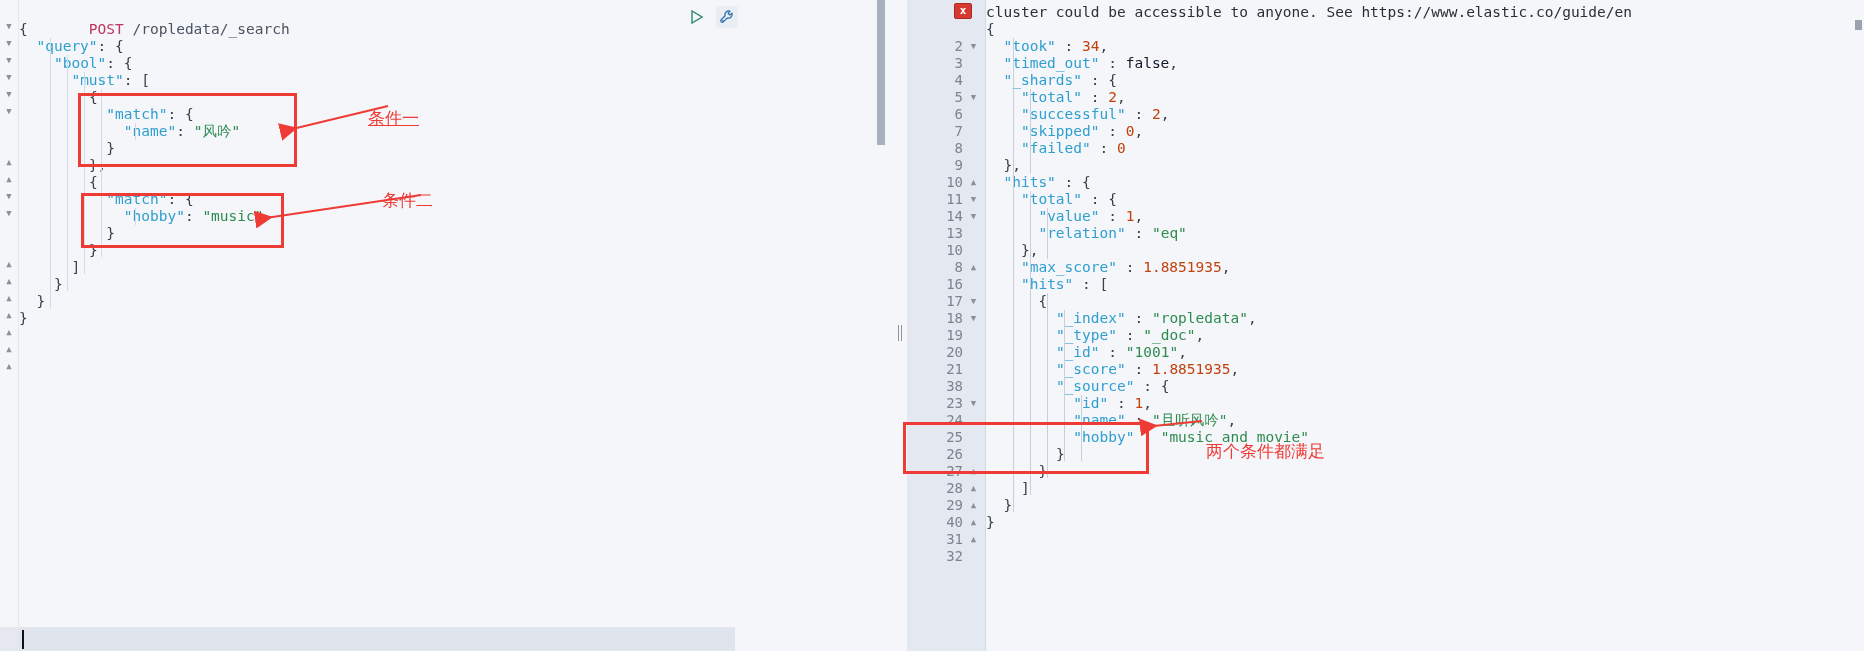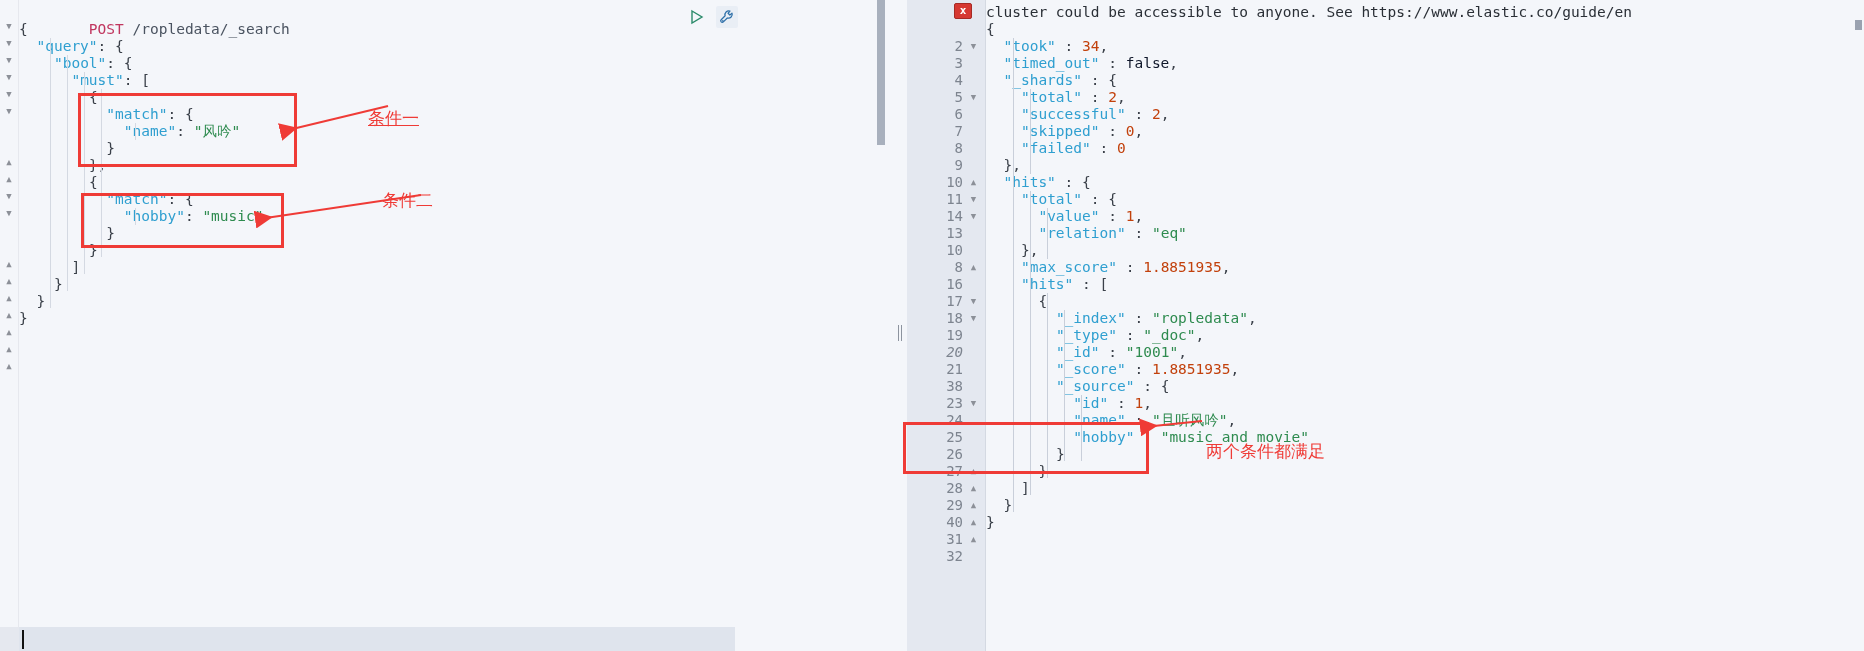--- a/index.html
+++ b/index.html
@@ -368,21 +368,21 @@
         <div class="lnum" style="top: 225px;">13</div>
         <div class="lnum" style="top: 242px;">10</div>
         <div class="lnum" style="top: 259px;">8</div>
         <div class="lfold" style="top: 259px;">▲</div>
         <div class="lnum" style="top: 276px;">16</div>
         <div class="lnum" style="top: 293px;">17</div>
         <div class="lfold" style="top: 293px;">▼</div>
         <div class="lnum" style="top: 310px;">18</div>
         <div class="lfold" style="top: 310px;">▼</div>
         <div class="lnum" style="top: 327px;">19</div>
-        <div class="lnum" style="top: 344px; font-style: italic;">20</div>
+        <div class="lnum" style="top: 344px;">20</div>
         <div class="lnum" style="top: 361px;">21</div>
         <div class="lnum" style="top: 378px;">38</div>
         <div class="lnum" style="top: 395px;">23</div>
         <div class="lfold" style="top: 395px;">▼</div>
         <div class="lnum" style="top: 412px;">24</div>
         <div class="lnum" style="top: 429px;">25</div>
         <div class="lnum" style="top: 446px;">26</div>
         <div class="lnum" style="top: 463px;">27</div>
         <div class="lfold" style="top: 463px;">▲</div>
         <div class="lnum" style="top: 480px;">28</div>

